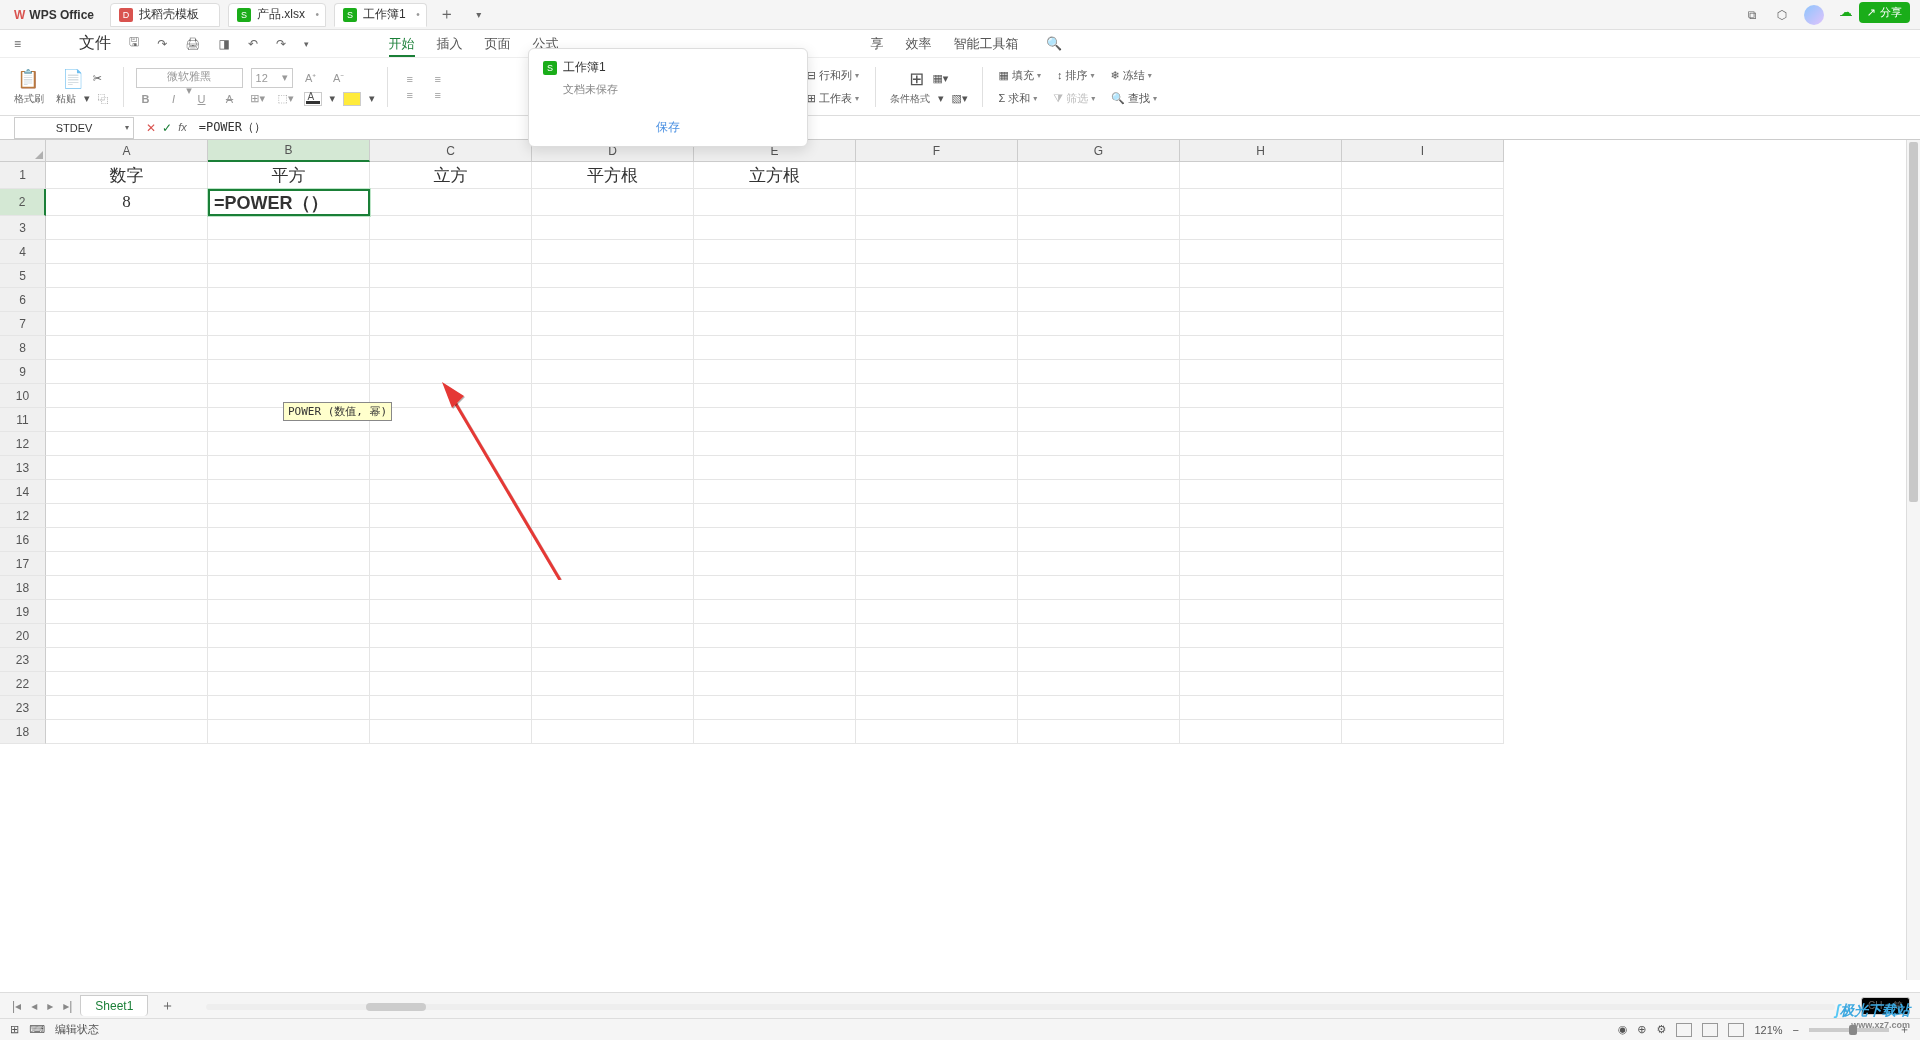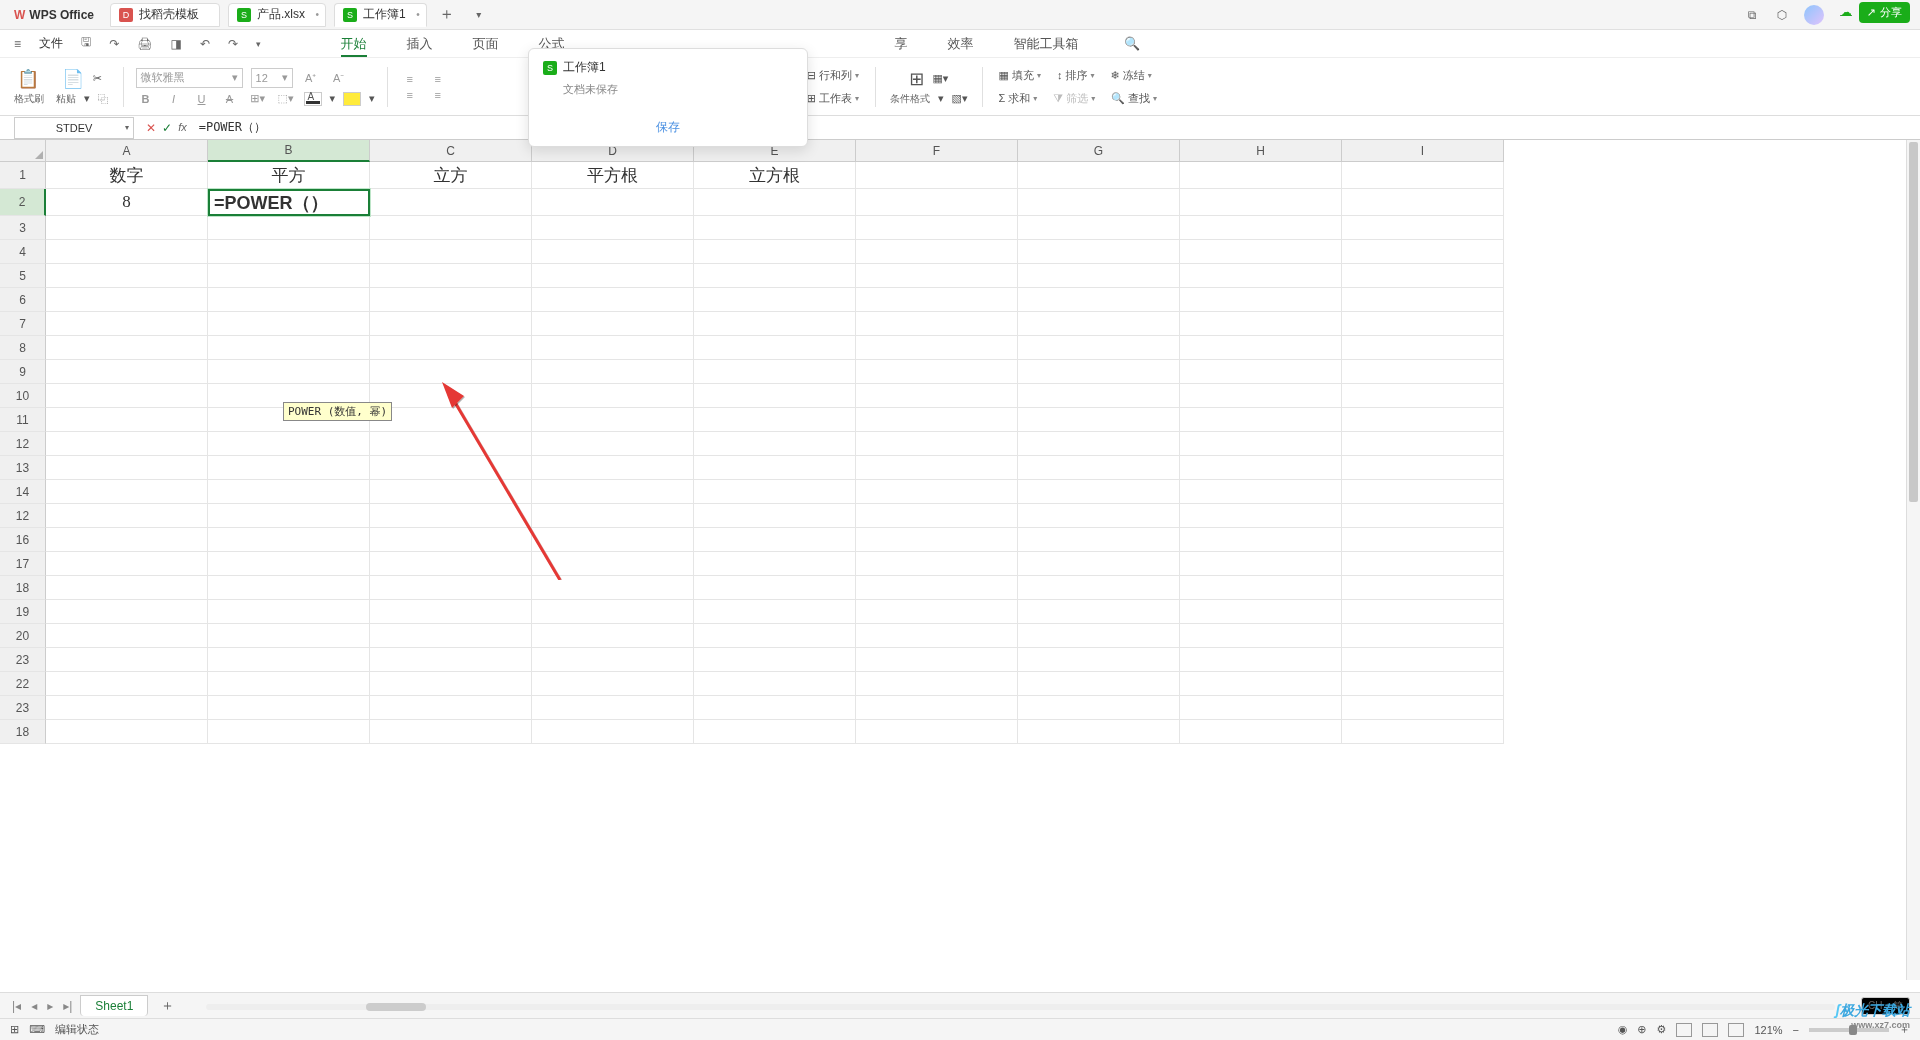--- a/index.html
+++ b/index.html
@@ -17,40 +17,40 @@
 .ticon.green { background: #1aad19; }
 .doctab .mod { position: absolute; right: 6px; font-size: 10px; color: #999; }
 .newtab { width: 24px; height: 24px; display: flex; align-items: center; justify-content: center; color: #666; font-size: 16px; cursor: pointer; }
 .tb-right { display: flex; align-items: center; gap: 14px; color: #666; }
 .tb-right .ico { width: 16px; height: 16px; display: inline-flex; align-items: center; justify-content: center; cursor: pointer; }
 .avatar { width: 20px; height: 20px; border-radius: 50%; background: linear-gradient(135deg,#8ec5fc,#e0c3fc); }
 
 
 .filerow { height: 28px; display: flex; align-items: center; padding: 0 10px; gap: 10px; border-bottom: 1px solid #eee; }
 .filerow .ico { color: #666; cursor: pointer; padding: 0 4px; }
-.filemenu { font-size: 12px; color: #333; padding: 0 4px; }
-
-
-.menutabs { display: flex; align-items: center; gap: 40px; padding: 0 26px; height: 28px; font-size: 13px; color: #555; position: relative; }
+.filemenu { font-size: 16px; color: #333; padding: 0 4px; margin-left: 40px; }
+
+
+.menutabs { display: flex; align-items: center; gap: 22px; padding: 0 26px; height: 28px; font-size: 13px; color: #555; position: relative; }
 .menutabs div { cursor: pointer; }
 .menutabs .active { color: #1a7f37; font-weight: 500; position: relative; }
 .menutabs .active::after { content: ''; position: absolute; left: 0; right: 0; bottom: -4px; height: 2px; background: #1a7f37; }
 .sharebtn { position: absolute; right: 10px; top: 2px; background: #1aad19; color: #fff; border-radius: 4px; padding: 3px 8px; font-size: 11px; display: flex; align-items: center; gap: 4px; }
 .cloudico { position: absolute; right: 68px; top: 5px; color: #1aad19; }
 
 
 .ribbon { height: 58px; background: #fff; display: flex; align-items: center; padding: 4px 12px; gap: 8px; border-bottom: 1px solid #ddd; font-size: 11px; color: #555; }
 .rgrp { display: flex; flex-direction: column; align-items: center; gap: 2px; padding: 0 2px; }
 .rgrp .lbl { font-size: 10px; color: #666; }
 .rgrp .icn { font-size: 18px; color: #555; }
 .sep { width: 1px; height: 40px; background: #e0e0e0; margin: 0 4px; }
 .rrow { display: flex; align-items: center; gap: 8px; }
 .rbtn { display: flex; align-items: center; gap: 3px; padding: 2px 4px; cursor: pointer; color: #555; white-space: nowrap; }
 .rbtn .caret { font-size: 8px; color: #888; }
-.fontsel { width: 107px; height: 20px; border: 1px solid #ccc; font-size: 11px; padding: 0 4px; display: flex; align-items: center; justify-content: space-between; color: #999; }
+.fontsel { width: 107px; height: 20px; border: 1px solid #ccc; font-size: 11px; padding: 0 4px; display: flex; align-items: center; justify-content: space-between; color: #999; flex-direction: column; }
 .sizesel { width: 42px; height: 20px; border: 1px solid #ccc; font-size: 11px; padding: 0 4px; display: flex; align-items: center; justify-content: space-between; color: #999; }
 .fmt { width: 20px; text-align: center; cursor: pointer; color: #999; }
 .fmt.u { text-decoration: underline; }
 .fmt.s { text-decoration: line-through; }
 .colbox { width: 18px; height: 14px; border: 1px solid #ccc; display: inline-block; position: relative; }
 .colbox.a::before { content: 'A'; position: absolute; left: 3px; top: -2px; font-size: 10px; }
 .colbox.a::after { content:''; position:absolute; left:1px; right:1px; bottom:1px; height:3px; background:#333; }
 .fillbox { width: 18px; height: 14px; border: 1px solid #ccc; background: #ffeb3b; display: inline-block; }
 .searcharea { display: flex; align-items: center; padding: 0 6px; }
 .searcharea .sico { color: #888; }

